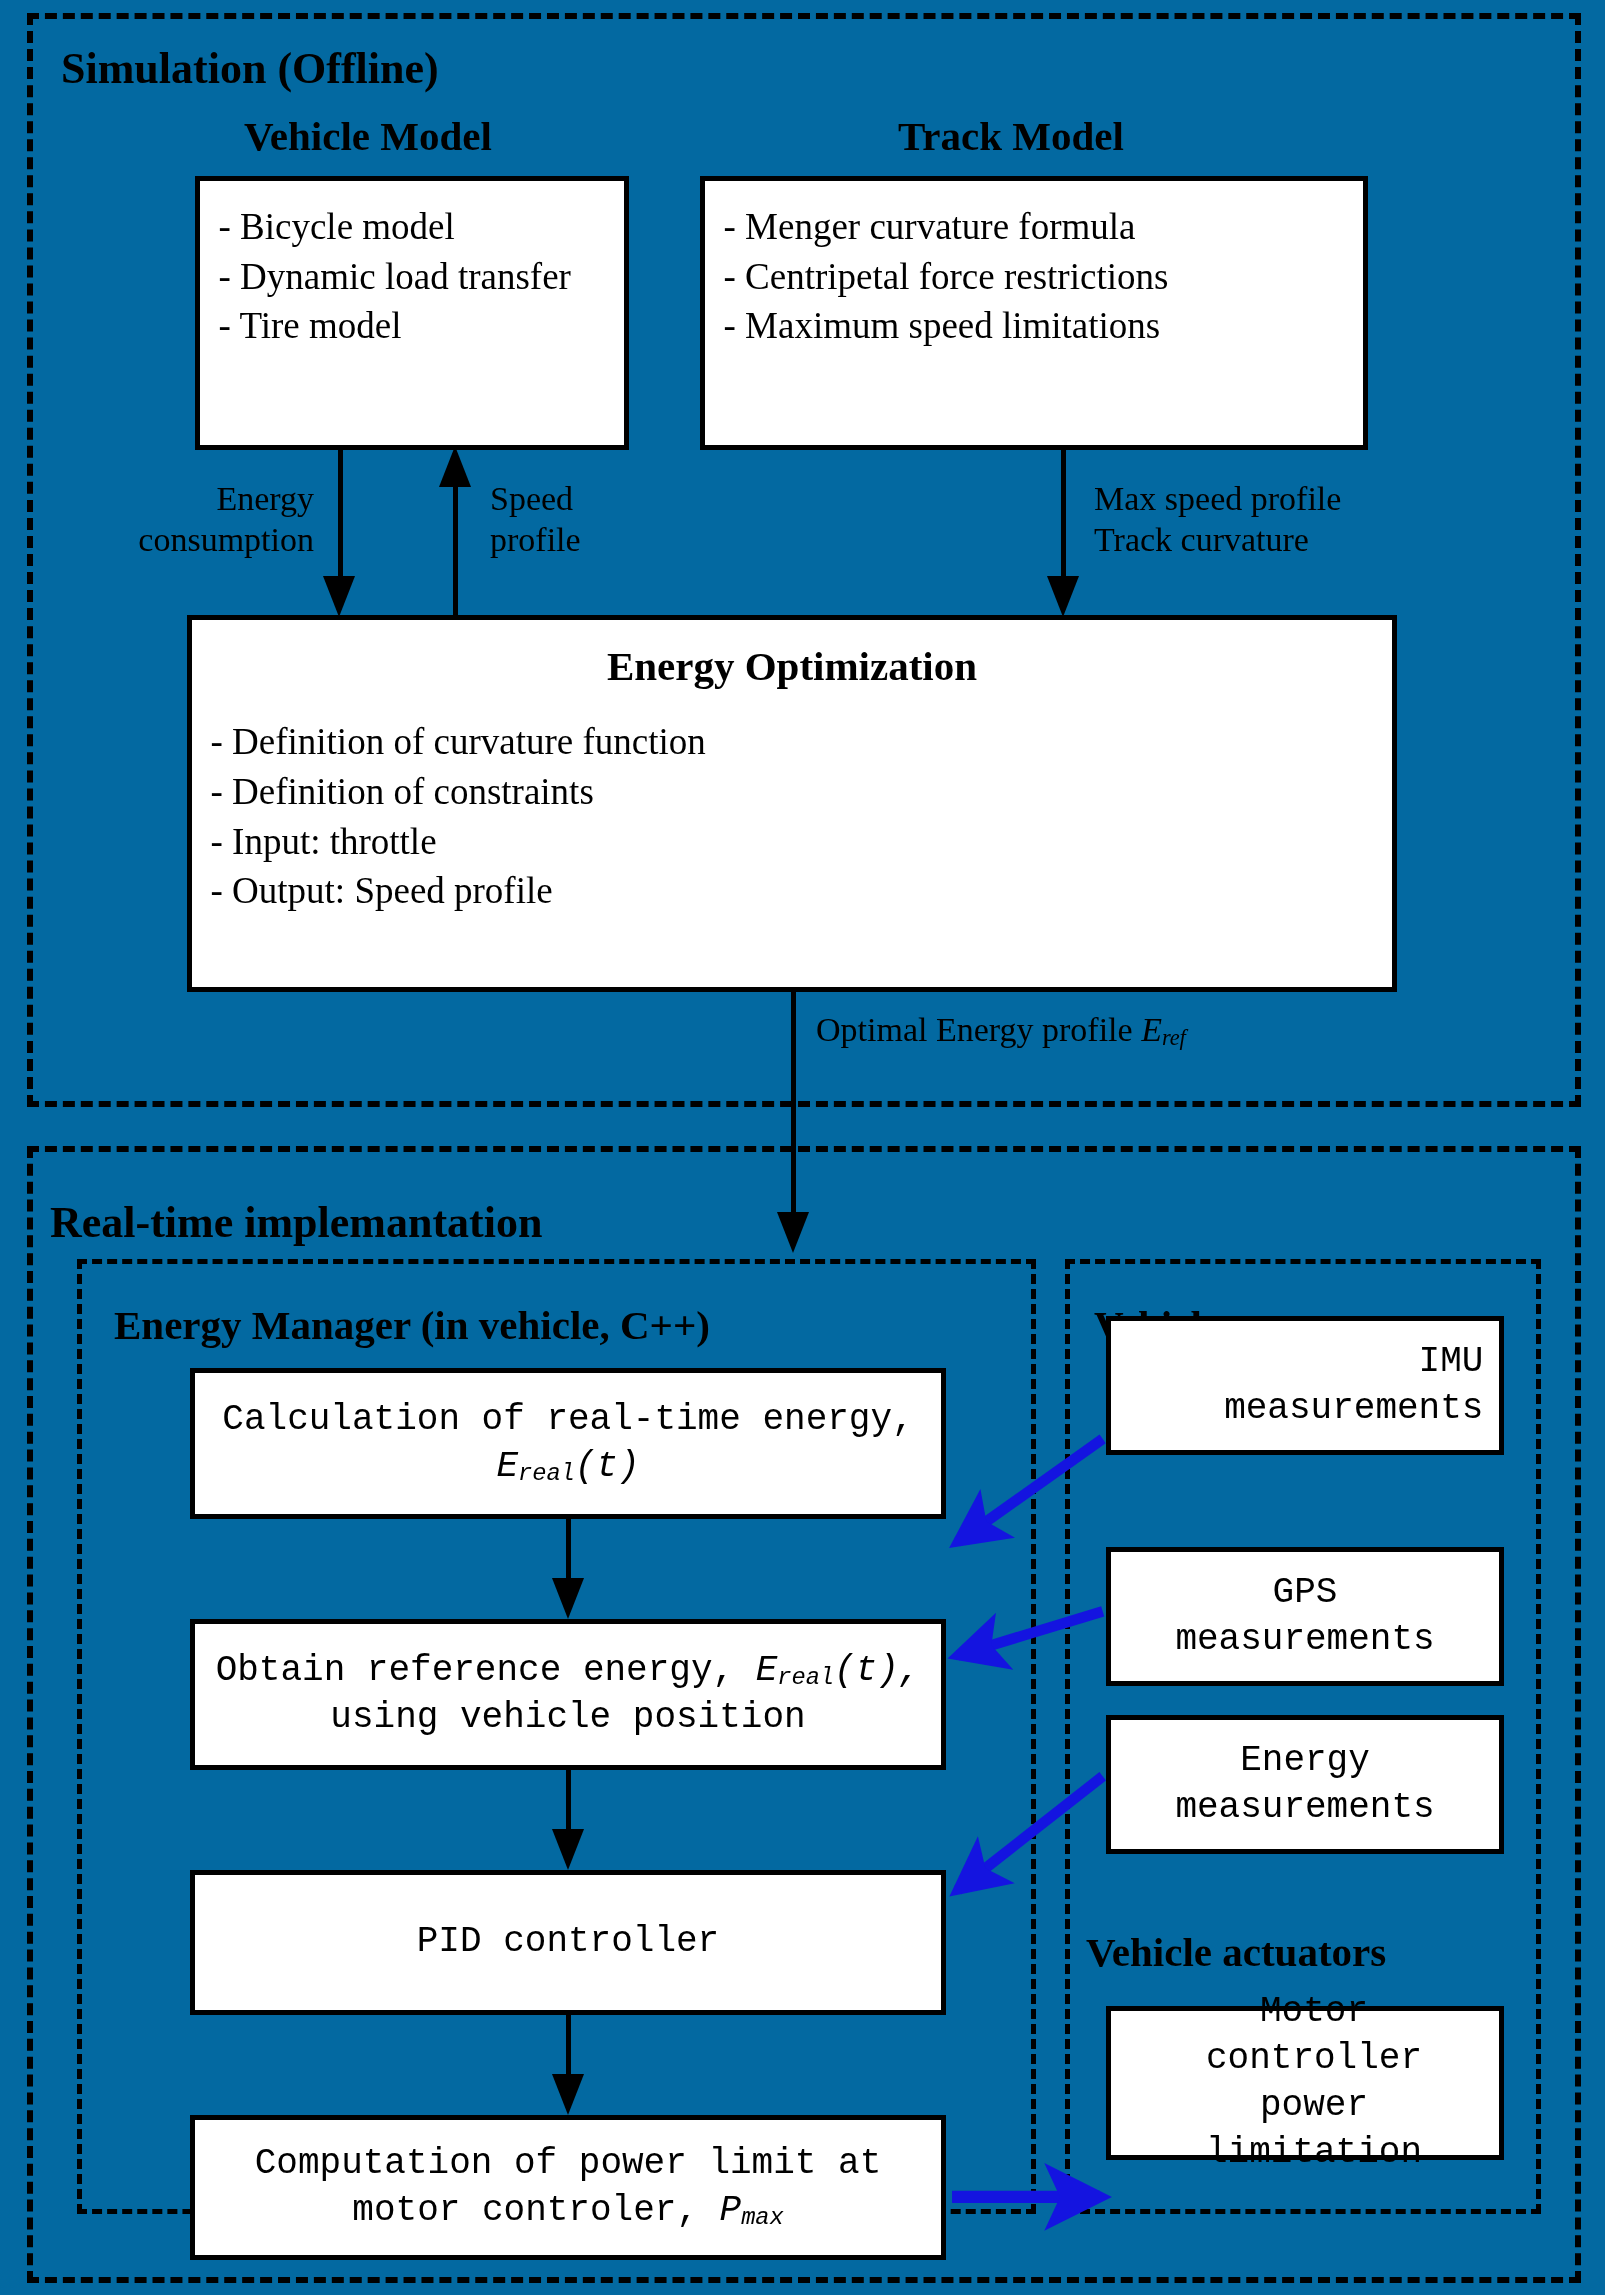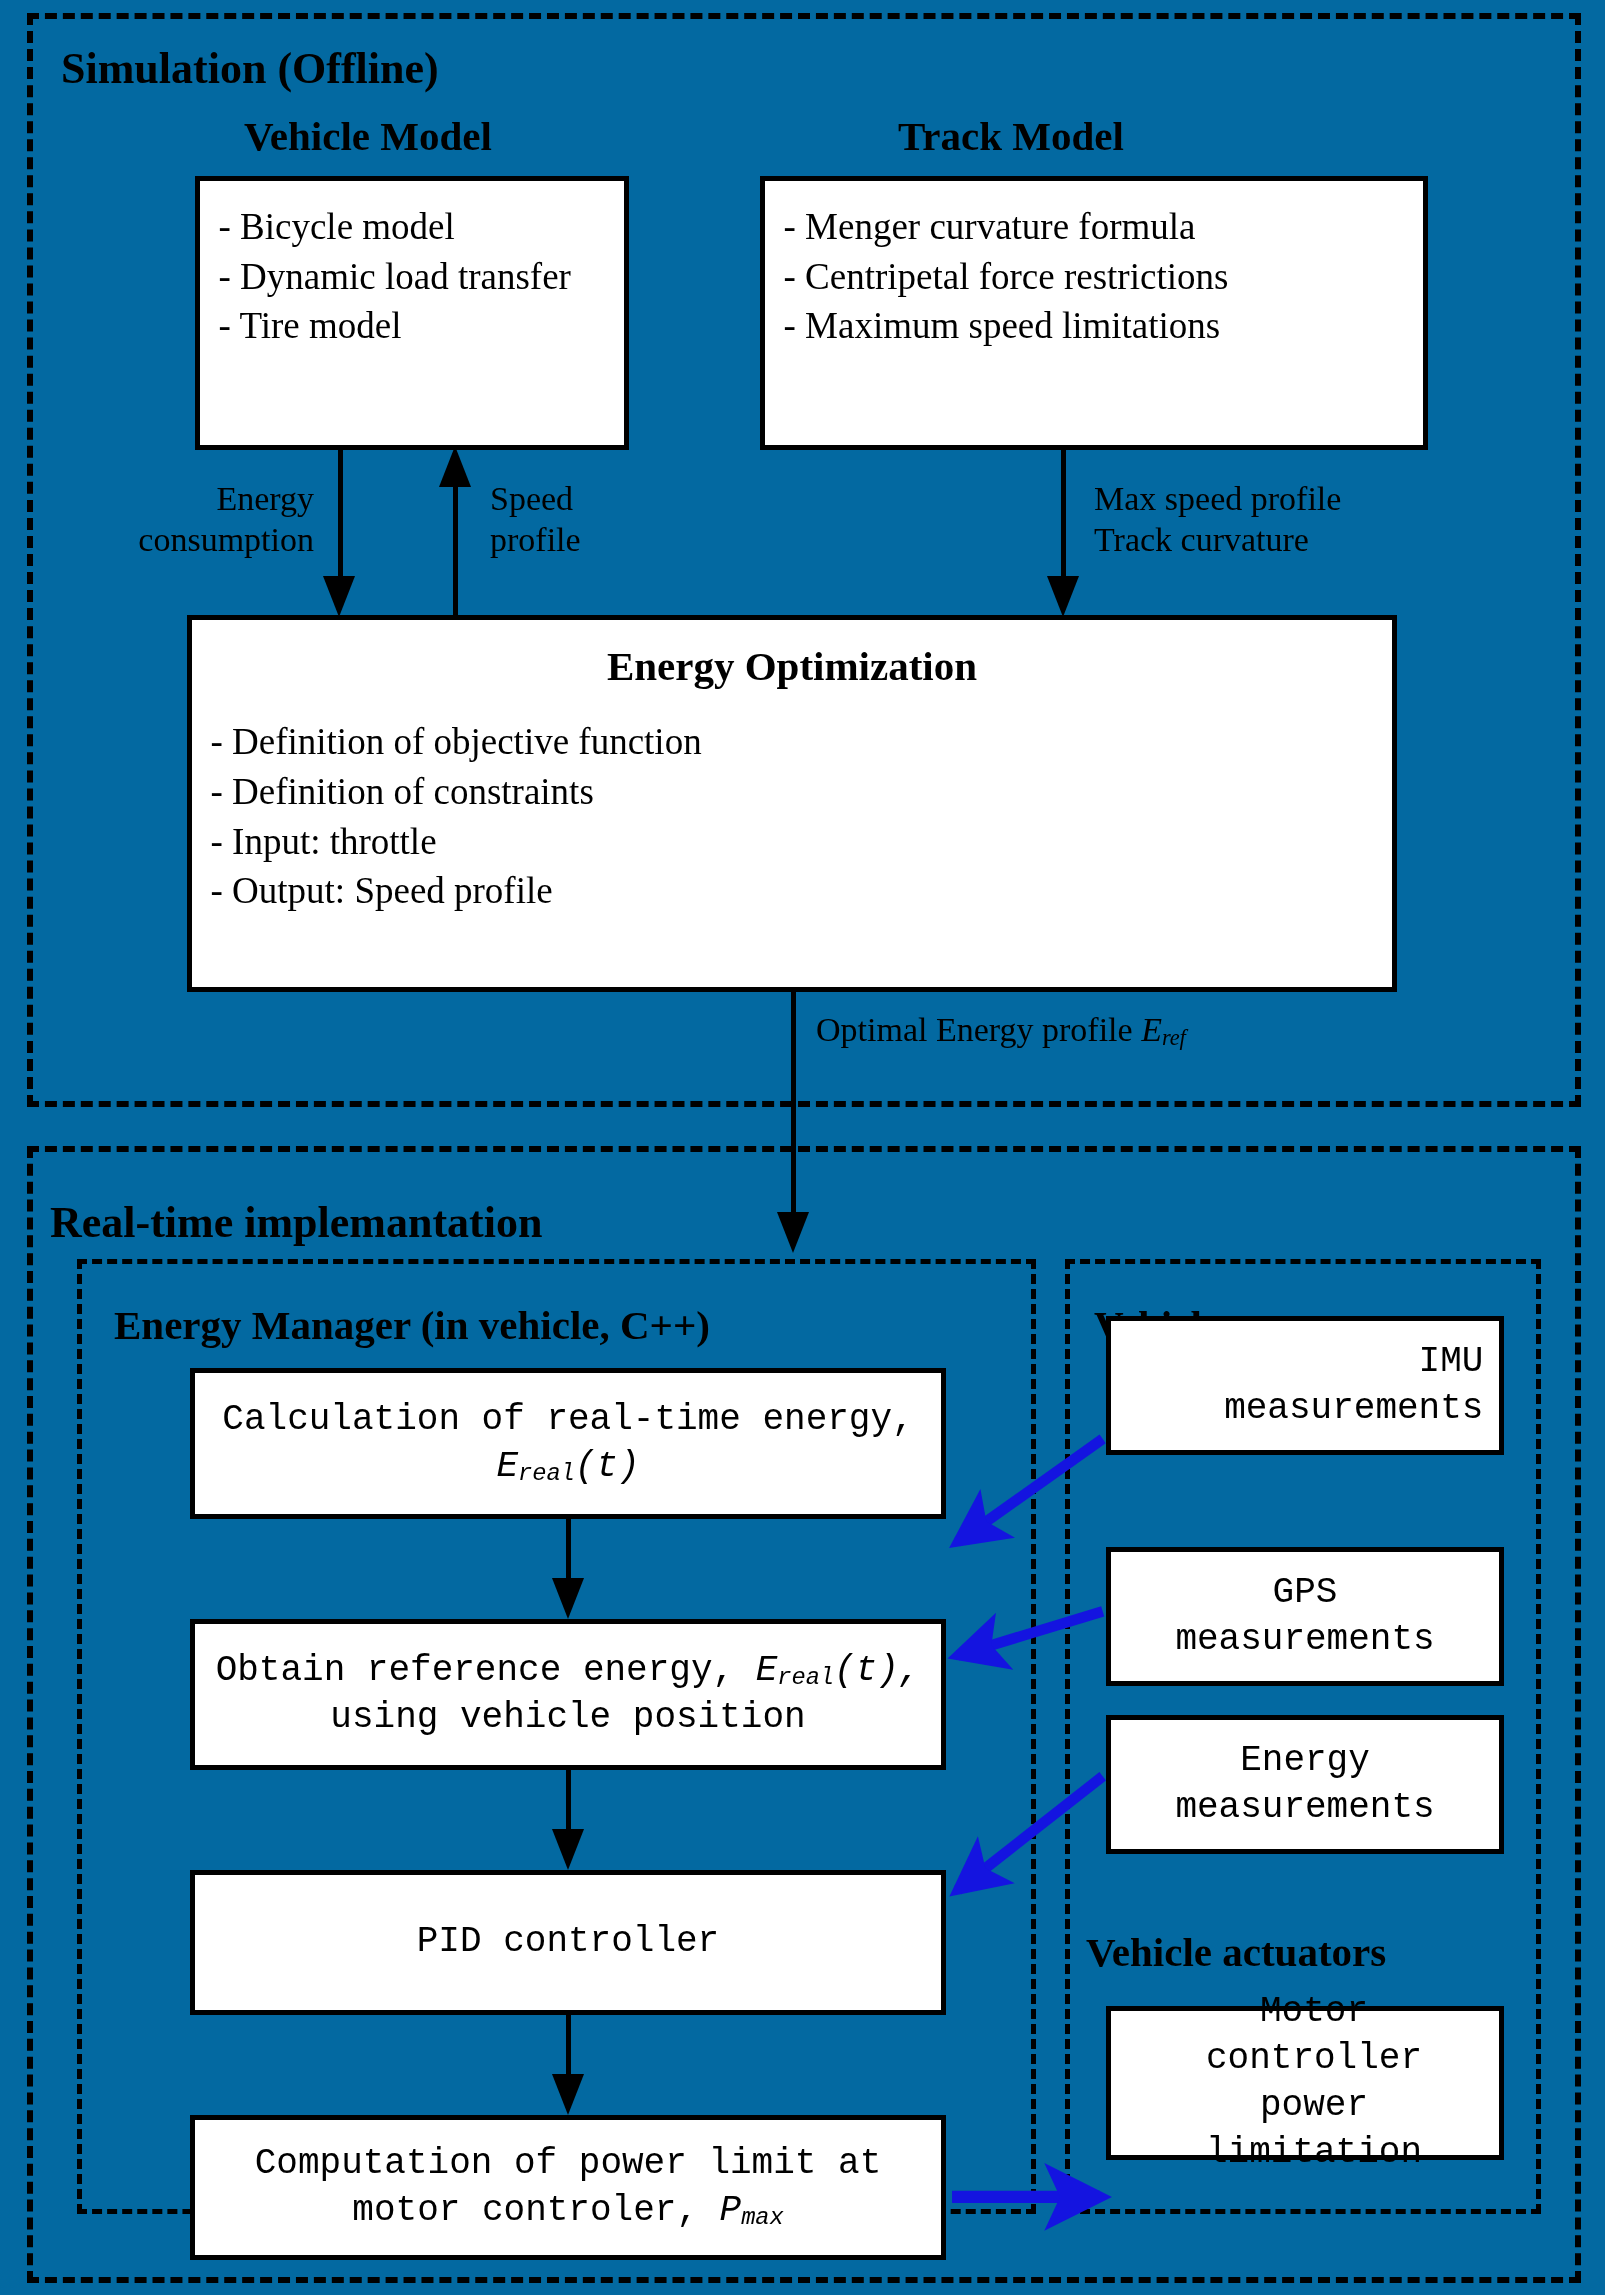--- a/index.html
+++ b/index.html
@@ -154,21 +154,21 @@
       <span class="bullets">
         <span class="li">- Bicycle model</span>
         <span class="li">- Dynamic load transfer</span>
         <span class="li">- Tire model</span>
       </span>
     </div>
   </div>
 
   <div class="sec-title fs-sec" style="left:898px; top:116px;">Track Model</div>
 
-  <div class="solid-box left-align" style="left:760px; top:176px; width:668px; height:274px;">
+  <div class="solid-box left-align" style="left:700px; top:176px; width:668px; height:274px;">
     <div class="box-inner listy fs-body">
       <span class="bullets">
         <span class="li">- Menger curvature formula</span>
         <span class="li">- Centripetal force restrictions</span>
         <span class="li">- Maximum speed limitations</span>
       </span>
     </div>
   </div>
 
   <div class="vline" style="left:338px; top:450px; height:146px;"></div>
@@ -183,21 +183,21 @@
 
   <div class="vline" style="left:1061px; top:450px; height:146px;"></div>
   <div class="arrow-down" style="left:1047px; top:576px;"></div>
   <div class="edge-label fs-lbl" style="left:1094px; top:478px; text-align:left; width:526px;">Max speed profile
 Track curvature</div>
 
   <div class="solid-box left-align" style="left:187px; top:615px; width:1210px; height:377px;">
     <div class="box-inner listy fs-body" style="padding-top:18.5px;">
       <span class="box-title fs-sec">Energy Optimization</span>
       <span class="bullets">
-        <span class="li">- Definition of objective function</span>
+        <span class="li">- Definition of curvature function</span>
         <span class="li">- Definition of constraints</span>
         <span class="li">- Input: throttle</span>
         <span class="li">- Output: Speed profile</span>
       </span>
     </div>
   </div>
 
   <div class="vline" style="left:791px; top:992px; height:237px;"></div>
   <div class="arrow-down" style="left:777px; top:1212px;"></div>
   <div class="edge-label fs-lbl" style="left:816px; top:1009px; white-space:nowrap;">

